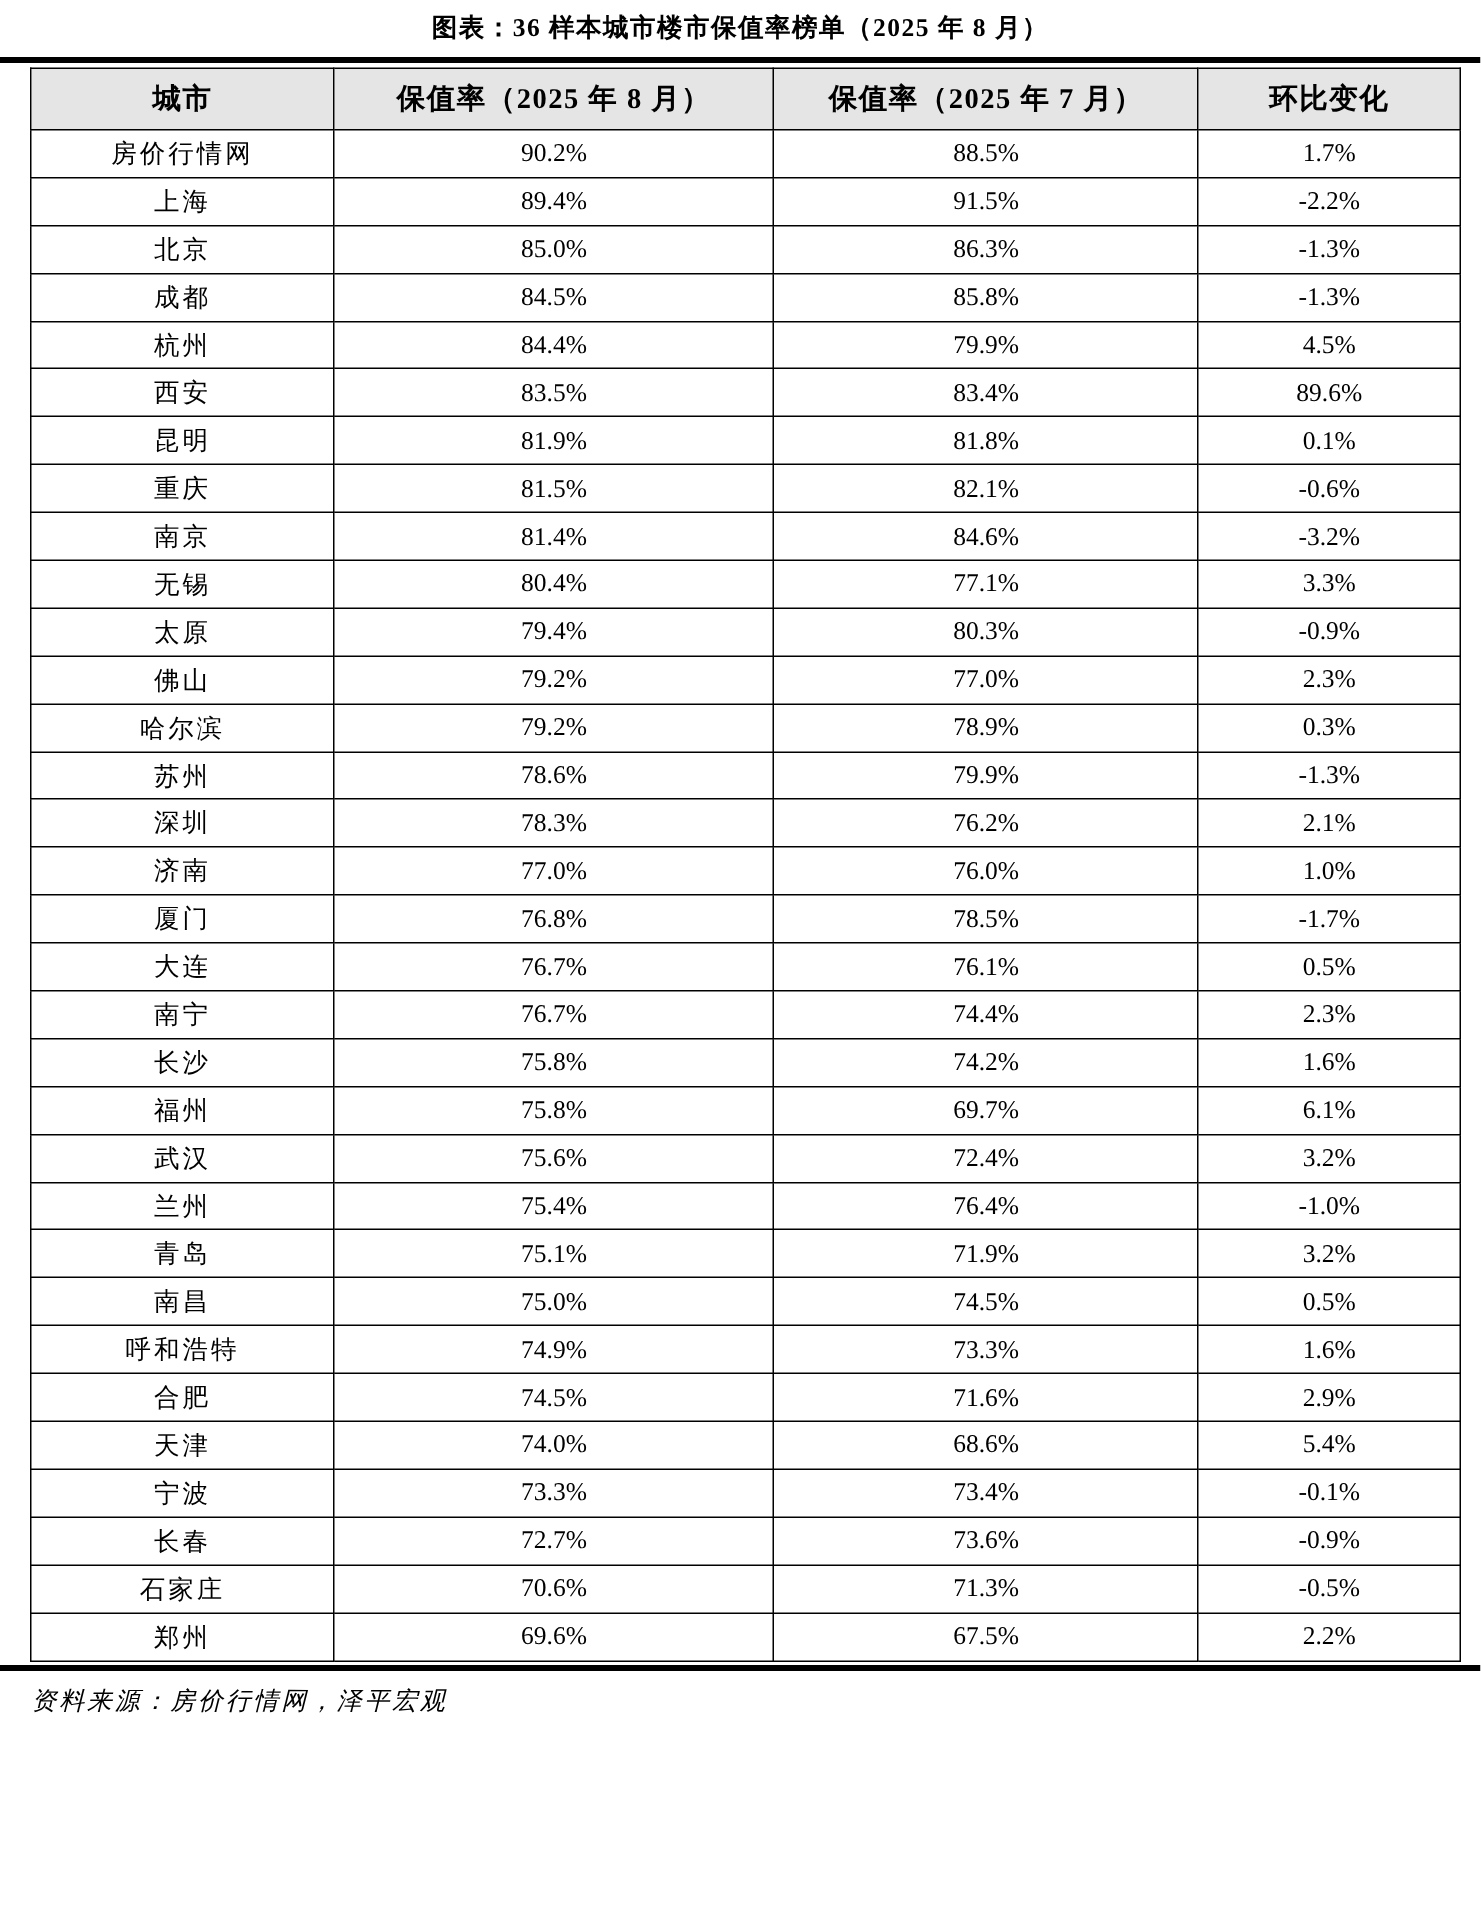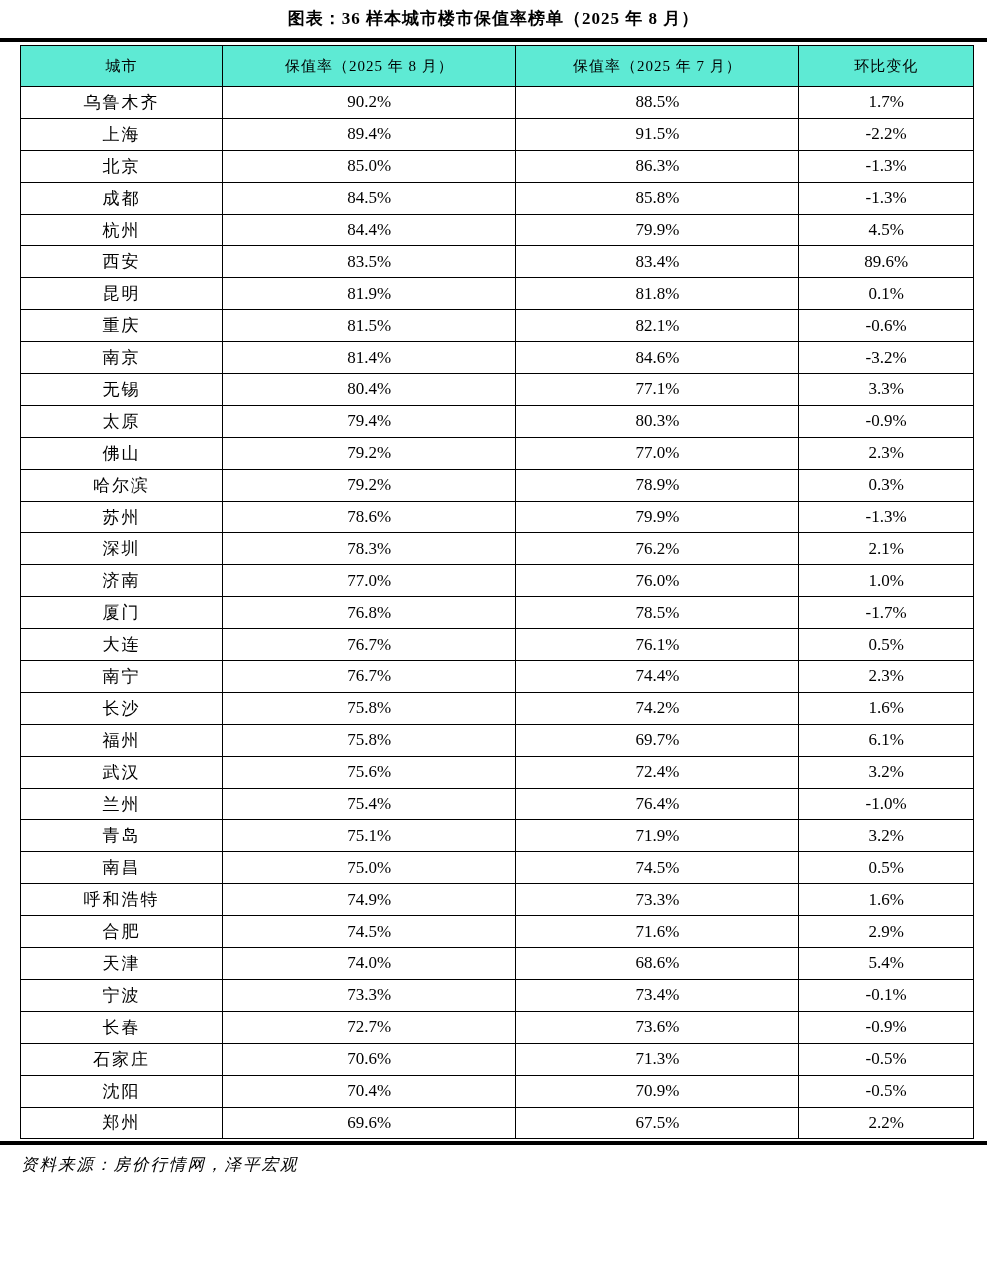--- a/index.html
+++ b/index.html
@@ -41,23 +41,23 @@
   table.retention th,
   table.retention td {
     border: 1px solid #000000;
     text-align: center;
     vertical-align: middle;
     padding: 0;
     overflow: hidden;
     white-space: nowrap;
   }
   table.retention th {
-    background: #5eead4;
-    font-weight: normal;
-    font-size: 15px;
+    background: #e5e5e5;
+    font-weight: bold;
+    font-size: 19px;
     height: 40px;
     letter-spacing: 1px;
   }
   table.retention td {
     font-size: 17px;
     height: 30.9px;
     background: #ffffff;
   }
   table.retention td.col0 {
     letter-spacing: 2px;
@@ -85,21 +85,21 @@
     <thead>
       <tr id="header-row">
           <th class="col0">城市</th>
           <th class="col1">保值率（2025 年 8 月）</th>
           <th class="col2">保值率（2025 年 7 月）</th>
           <th class="col3">环比变化</th>
         </tr>
     </thead>
     <tbody id="table-body">
         <tr>
-          <td class="col0">乌鲁木齐</td>
+          <td class="col0">房价行情网</td>
           <td class="col1">90.2%</td>
           <td class="col2">88.5%</td>
           <td class="col3">1.7%</td>
         </tr>
         <tr>
           <td class="col0">上海</td>
           <td class="col1">89.4%</td>
           <td class="col2">91.5%</td>
           <td class="col3">-2.2%</td>
         </tr>
@@ -271,26 +271,20 @@
           <td class="col2">73.6%</td>
           <td class="col3">-0.9%</td>
         </tr>
         <tr>
           <td class="col0">石家庄</td>
           <td class="col1">70.6%</td>
           <td class="col2">71.3%</td>
           <td class="col3">-0.5%</td>
         </tr>
         <tr>
-          <td class="col0">沈阳</td>
-          <td class="col1">70.4%</td>
-          <td class="col2">70.9%</td>
-          <td class="col3">-0.5%</td>
-        </tr>
-        <tr>
           <td class="col0">郑州</td>
           <td class="col1">69.6%</td>
           <td class="col2">67.5%</td>
           <td class="col3">2.2%</td>
         </tr>
       </tbody>
   </table>
 </div>
 
 <div class="thick-rule bottom"></div>

